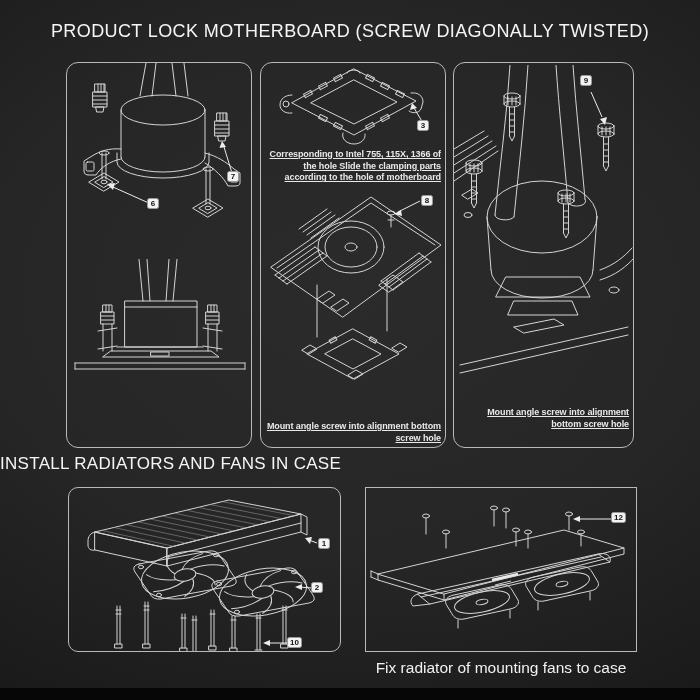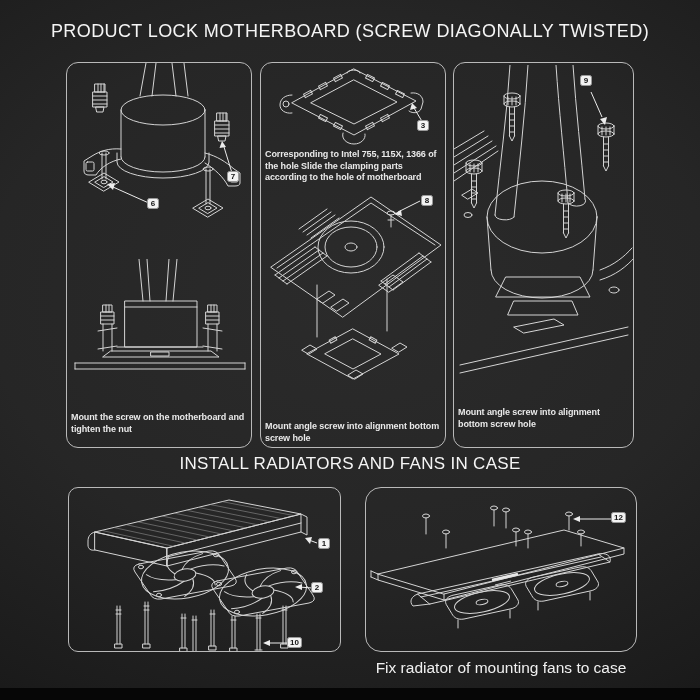--- a/index.html
+++ b/index.html
@@ -11,31 +11,31 @@
   }
   .stage{
     position:absolute;left:0;top:0;width:700px;height:700px;overflow:hidden;
     background:radial-gradient(130% 95% at 50% 42%, #2b2b2b 0%, #262626 40%, #1c1c1c 66%, #0d0d0d 100%);
   }
   .title1{
     position:absolute;top:21px;left:0;width:700px;text-align:center;
     font-size:18px;letter-spacing:.4px;color:#f5f5f5;white-space:nowrap;
   }
   .title2{
-    position:absolute;top:454px;left:0;width:700px;text-align:center;
+    position:absolute;top:454px;left:0;width:700px;text-align:left;
     font-size:17px;letter-spacing:.3px;color:#f5f5f5;white-space:nowrap;
   }
   .panel{
     position:absolute;border:1.2px solid #b9b9b9;border-radius:12px;
     overflow:hidden;box-sizing:border-box;
   }
   .illus{position:absolute;}
   .pcap{
-    position:absolute;left:4px;right:4px;text-align:left;
-    font-weight:bold;font-size:9px;line-height:1.3;color:#e9e9e9;letter-spacing:-0.1px;
+    position:absolute;left:4px;right:4px;text-align:right;
+    font-weight:bold;font-size:9px;line-height:1.3;color:#e9e9e9;letter-spacing:-0.1px;text-decoration:underline;
   }
   .plabel{
     position:absolute;min-width:12px;height:11px;padding:0 1px;
     background:#f3f3f3;border:1px solid #9a9a9a;border-radius:2.5px;
     color:#141414;font-size:8px;font-weight:bold;
     display:flex;align-items:center;justify-content:center;box-sizing:border-box;
   }
   .caption{
     position:absolute;top:659px;text-align:center;font-size:15.5px;
     color:#f0f0f0;white-space:nowrap;
@@ -103,21 +103,20 @@
         <path d="M141,46 h9 v7 h-9 z M144,46 v7 M147,46 v7"></path>
         <path d="M139,53 h13 v12 h-13 z M139,57 h13 M139,61 h13"></path>
         <path d="M141,65 L141,92 M150,65 L150,92"></path>
         <path d="M136,69 L155,72 M136,87 L155,90"></path>
         <path d="M50,88 L136,88"></path>
         <path d="M44,92 L144,92 L152,98 L36,98 Z"></path>
         <path d="M84,93 h18 v4 h-18 z"></path>
         <path d="M8,104 L178,104 M8,110 L178,110 M8,104 L8,110 M178,104 L178,110"></path>
       </g>
     </svg>
-    <div class="pcap" style="top:349px">Mount the screw on the motherboard and tighten the nut</div>
   </div>
 
   <div class="panel" style="left:260px;top:62px;width:186px;height:386px">
     <svg class="illus" style="left:0;top:2px" width="186" height="82" viewBox="0 0 186 82">
       <g class="ln">
         <path d="M93,4 L155,36 L93,70 L31,38 Z"></path>
         <path d="M93,15 L136,37 L93,59 L50,38 Z"></path>
         <rect x="-4" y="-2" width="8" height="4" transform="translate(109,13) rotate(27)"></rect>
         <rect x="-4" y="-2" width="8" height="4" transform="translate(124,21) rotate(27)"></rect>
         <rect x="-4" y="-2" width="8" height="4" transform="translate(139,29) rotate(27)"></rect>
@@ -256,21 +255,21 @@
       <path class="ld" d="M243,100 L230,99"></path>
         <polygon class="ah" points="226,99 233,96 233,102"></polygon>
       <path class="ld" d="M219,155 L199,155"></path>
         <polygon class="ah" points="194,155 201,152 201,158"></polygon>
     </svg>
     <div class="plabel" style="left:249px;top:50px">1</div>
     <div class="plabel" style="left:242px;top:94px">2</div>
     <div class="plabel" style="left:218px;top:149px;min-width:15px">10</div>
   </div>
 
-  <div class="panel" style="left:365px;top:487px;width:272px;height:165px;border-radius:16px">
+  <div class="panel" style="left:365px;top:487px;width:272px;height:165px;border-radius:0">
     <svg class="illus" style="left:0;top:0" width="272" height="165" viewBox="0 0 272 165">
       <defs>
         <g id="efan" class="ln">
           <path d="M80,116 C78,112 82,108 88,107 L134,97 C140,96 144,98 146,102 L152,112 C154,116 150,120 144,121 L98,131 C92,132 88,130 86,126 Z"></path>
           <ellipse cx="116" cy="114" rx="28" ry="10" transform="rotate(-12 116 114)"></ellipse>
           <ellipse cx="116" cy="114" rx="6" ry="2.5" transform="rotate(-12 116 114)"></ellipse>
         </g>
       </defs>
       <g class="ln">
         <path d="M12,86 L198,42 L258,60 L78,106 Z"></path>

